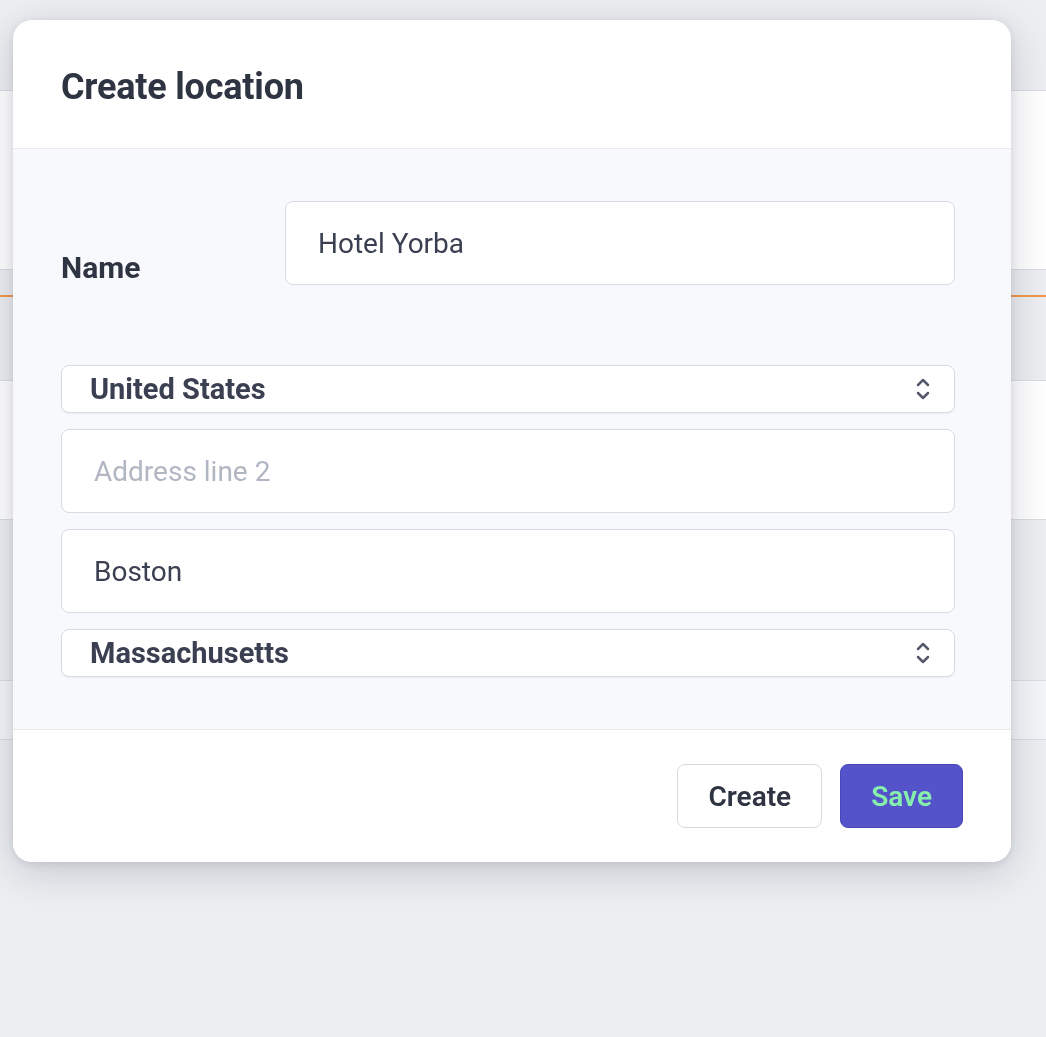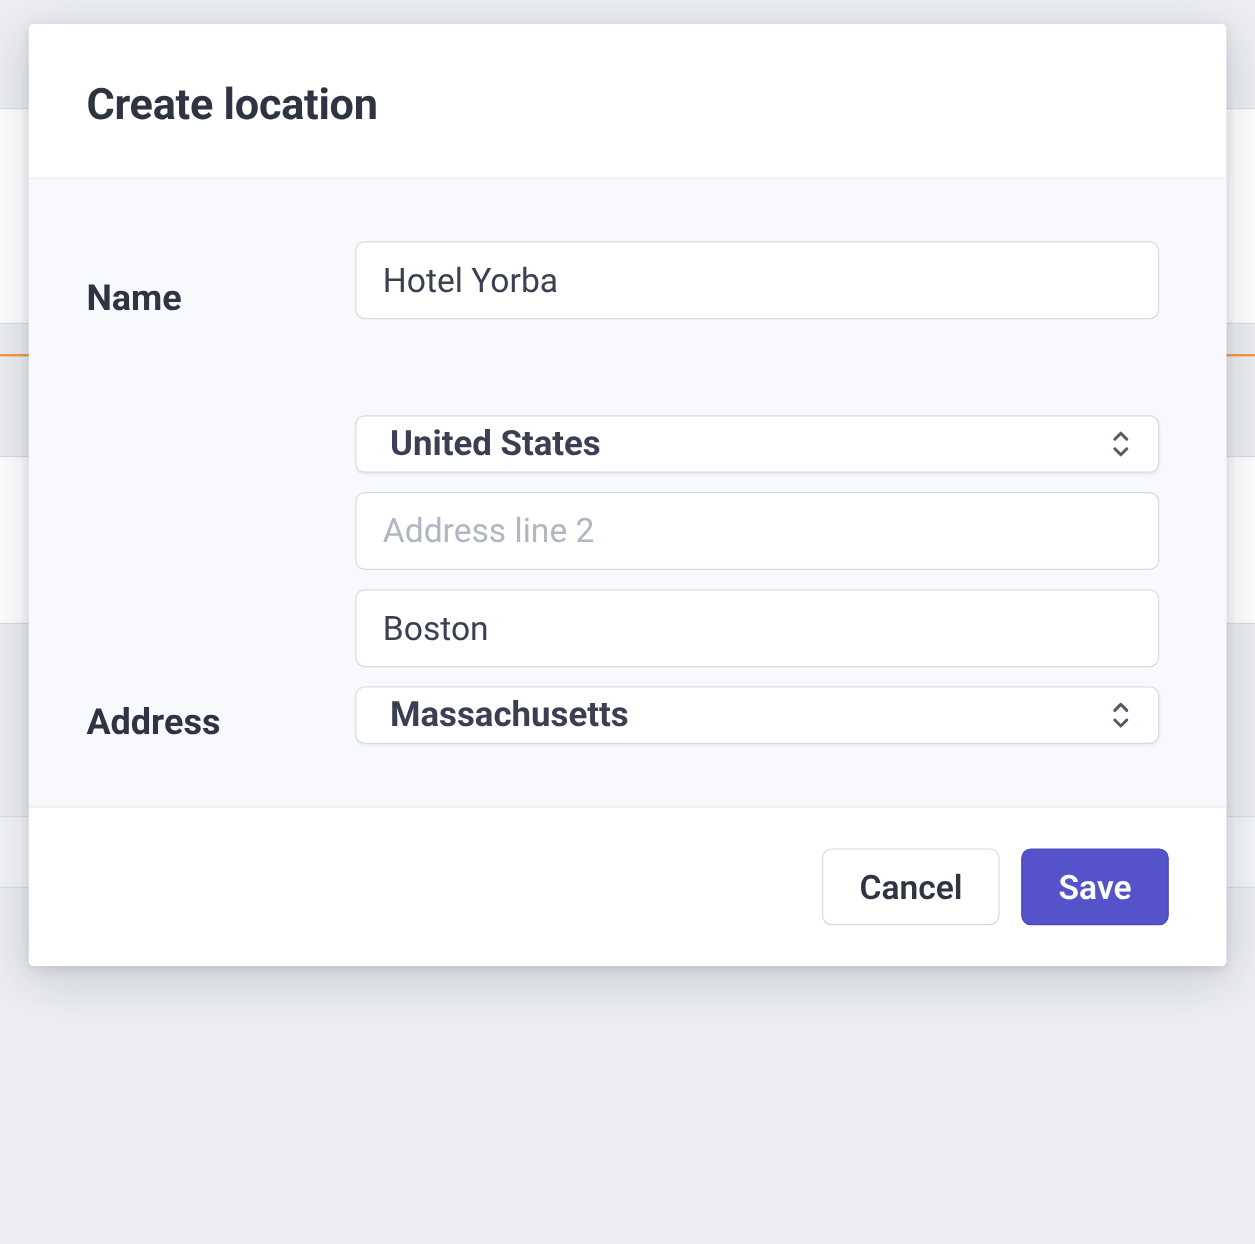--- a/index.html
+++ b/index.html
@@ -31,25 +31,25 @@
     background: #fff;
   }
   .bg-stripe-top {
     position: absolute;
     left: 0; right: 0;
     top: 295px;
     border-top: 2px solid #f2994a;
   }
   .modal {
     position: absolute;
-    left: 24px;
+    left: 13px;
     top: 20px;
     width: 998px;
     background: #fff;
-    border-radius: 4px;
+    border-radius: 19px;
     box-shadow: 0 10px 40px rgba(30,35,60,0.18), 0 2px 8px rgba(30,35,60,0.10);
     overflow: hidden;
   }
   .modal-header {
     padding: 46px 48px 40px 48px;
     border-bottom: 1px solid #e6e8ee;
   }
   .modal-title {
     font-size: 36px;
     font-weight: 700;
@@ -77,25 +77,25 @@
     flex-shrink: 0;
   }
   .form-fields {
     flex: 1;
     display: flex;
     flex-direction: column;
     gap: 16px;
   }
   .text-input {
     width: 100%;
-    height: 65px;
+    height: 84px;
     border: 1px solid #d6dae2;
     border-radius: 8px;
     background: #fff;
-    padding: 0 22px;
+    padding: 0 32px;
     font-size: 28px;
     color: #3a3f51;
     font-family: inherit;
     outline: none;
   }
   .text-input::placeholder {
     color: #b0b6c2;
   }
   .select-wrap {
     position: relative;
@@ -153,21 +153,21 @@
     justify-content: center;
   }
   .btn-secondary {
     background: #fff;
     border: 1px solid #d6dae2;
     color: #2f3443;
   }
   .btn-primary {
     background: #5553c9;
     border: 1px solid #4a48b8;
-    color: #ffffff;
+    color: #86efac;
   }
 </style>
 </head>
 <body>
 
 <div class="bg-layer">
   <div class="bg-row" style="top:90px;height:180px;"></div>
   <div class="bg-stripe-top"></div>
   <div class="bg-row" style="top:380px;height:140px;"></div>
   <div class="bg-row" style="top:680px;height:60px;background:#f3f5f8;"></div>
@@ -182,21 +182,20 @@
   <div class="modal-body">
 
     <div class="form-row">
       <div class="form-label">Name</div>
       <div class="form-fields">
         <input class="text-input" type="text" value="Hotel Yorba" style="">
       </div>
     </div>
 
     <div class="form-row">
-      <div class="form-label">Address</div>
       <div class="form-fields">
 
         <div class="select-wrap">
           <button type="button" class="select-input">
             <span>United States</span>
           </button>
           <span class="select-caret">
             <svg width="20" height="26" viewBox="0 0 20 26" fill="none" stroke="currentColor" stroke-width="2.5" stroke-linecap="round" stroke-linejoin="round">
               <polyline points="5,9 10,4 15,9"></polyline>
               <polyline points="5,17 10,22 15,17"></polyline>
@@ -221,17 +220,17 @@
           </span>
         </div>
 
 
       </div>
     </div>
 
   </div>
 
   <div class="modal-footer">
-    <button class="btn btn-secondary">Cancel</button>
+    <button class="btn btn-secondary">Create</button>
     <button class="btn btn-primary">Save</button>
   </div>
 
 </div>
 
 </body></html>

